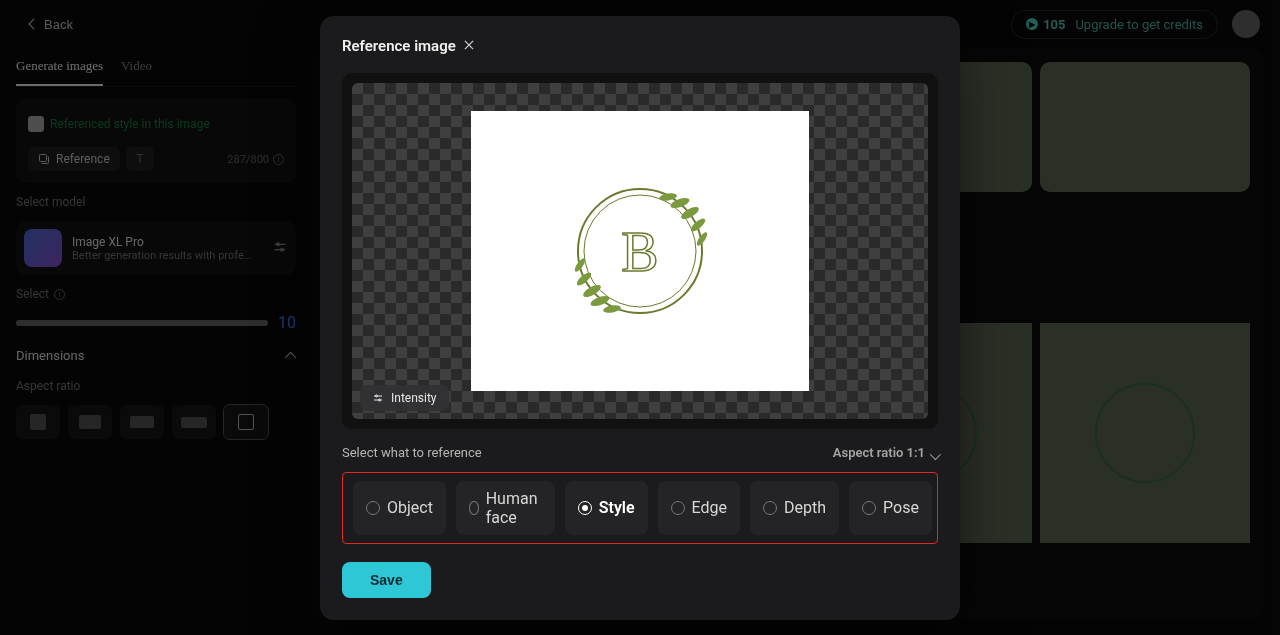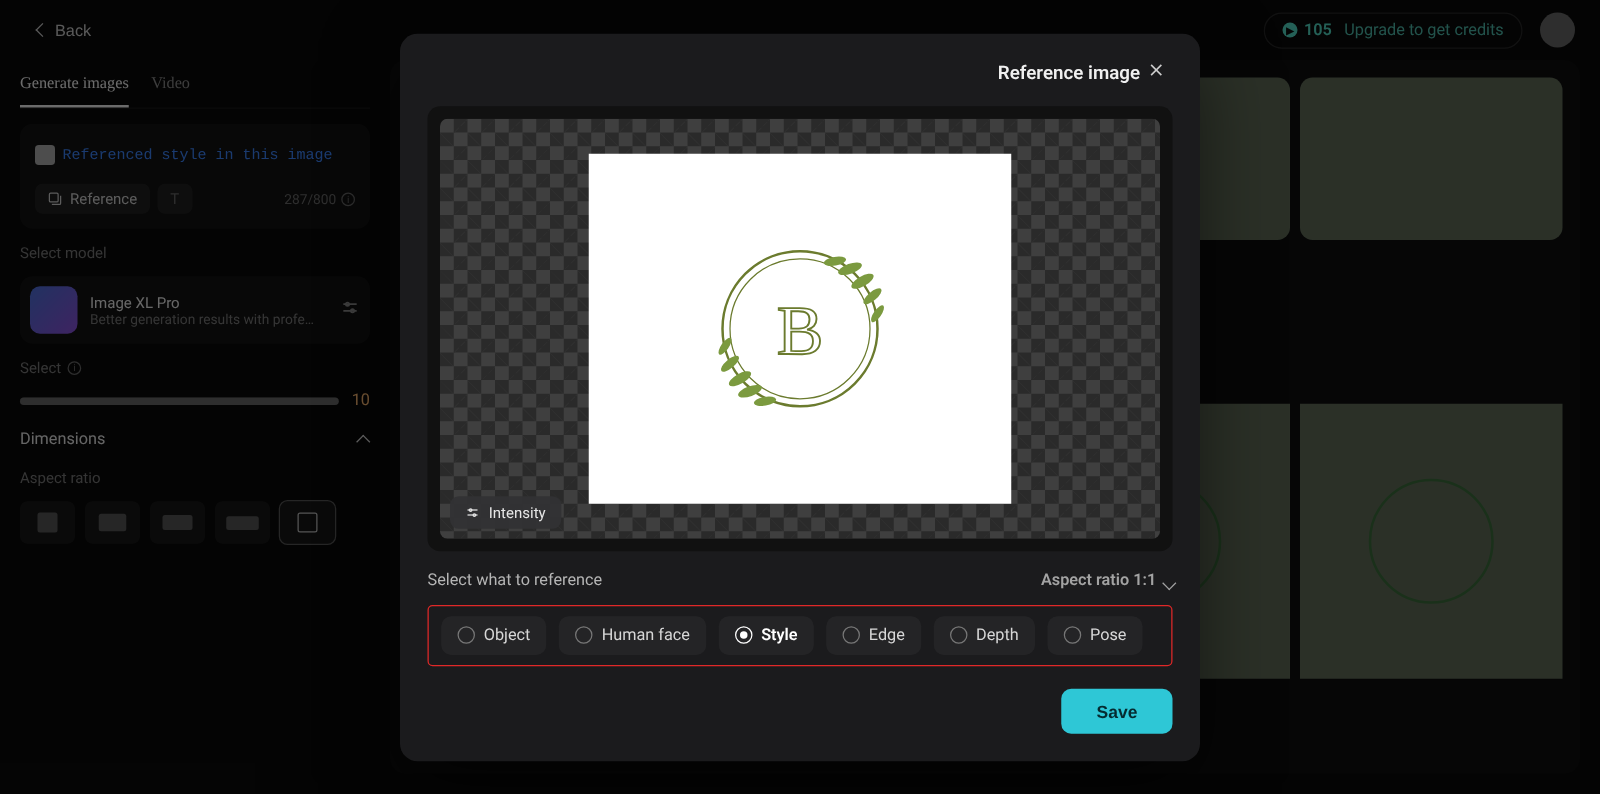--- a/index.html
+++ b/index.html
@@ -73,23 +73,22 @@
 }
 .tab.active { color: #f0f0f0; border-bottom-color: #eee; }
 
 .prompt-card {
   background: rgba(255,255,255,0.04);
   border-radius: 10px;
   padding: 12px;
 }
 .ref-chip {
   display: inline-flex; align-items: center; gap: 6px;
-  color: #3b82f6;
+  color: #15803d;
   font-size: 12px;
-  font-family: Liberation Mono, monospace;
 }
 .ref-chip .thumb { width: 16px; height: 16px; border-radius: 3px; background: #aaa; }
 .prompt-text { color: #999; font-size: 12px; line-height: 1.5; margin-top: 4px; }
 .prompt-footer {
   display: flex; justify-content: space-between; align-items: center;
   margin-top: 10px;
 }
 .ref-btn {
   display: flex; align-items: center; gap: 6px;
   background: rgba(255,255,255,0.06);
@@ -116,21 +115,21 @@
 .model-info .name { color: #e5e5e5; font-size: 12px; }
 .model-info .desc { color: #777; font-size: 11px; }
 .model-settings { margin-left: auto; color: #888; cursor: pointer; }
 
 .quality-row { display: flex; align-items: center; gap: 10px; }
 .slider {
   flex: 1; height: 6px; background: rgba(255,255,255,0.12);
   border-radius: 3px; position: relative;
 }
 .slider-fill { position:absolute; left:0; top:0; bottom:0; width:100%; background:#666; border-radius:3px; }
-.quality-val { color: #fdba74; font-size: 13px; }
+.quality-val { color: #3b82f6; font-size: 16px; }
 
 .aspect-row { display: flex; gap: 8px; }
 .aspect-cell {
   width: 44px; height: 34px; border-radius: 6px;
   background: rgba(255,255,255,0.06);
   display:flex; align-items:center; justify-content:center;
 }
 .aspect-cell.sel { outline: 1px solid #555; }
 .aspect-cell .box { background:#555; border-radius:2px; }
 .aspect-cell:nth-child(1) .box { width:16px; height:16px; }
@@ -187,21 +186,21 @@
   display: flex; align-items:center; justify-content:center;
 }
 .modal {
   width: 640px;
   background: #1b1b1d;
   border-radius: 14px;
   box-shadow: 0 20px 60px rgba(0,0,0,.5);
   padding: 18px 22px 22px 22px;
   display: flex; flex-direction: column;
 }
-.modal-head { display:flex; justify-content:flex-end; align-items:center; margin-bottom:14px; }
+.modal-head { display:flex; justify-content:flex-start; align-items:center; margin-bottom:14px; }
 .modal-title { color:#f0f0f0; font-size:15px; font-weight:600; }
 .close-x { color:#ccc; cursor:pointer; font-size:14px; padding:4px 6px; }
 .preview-box {
   background: #111;
   border-radius: 10px;
   padding: 10px;
   position: relative;
 }
 .checker-stage {
   width: 100%; height: 336px;
@@ -237,33 +236,33 @@
   display:flex; gap:10px; margin-top:12px;
   border: 1.5px solid #e02828;
   border-radius: 4px;
   padding: 8px 10px;
 }
 .ref-opt {
   display:flex; align-items:center; gap:7px;
   background: rgba(255,255,255,0.045);
   padding: 8px 13px;
   border-radius: 8px;
-  color:#d7d7d7; font-size:13px;
+  color:#d7d7d7; font-size:16px;
   cursor:pointer;
 }
 .radio {
   width:14px; height:14px; border-radius:50%;
   border: 1.5px solid #777;
   display:inline-flex; align-items:center; justify-content:center;
 }
 .radio.sel { border-color:#fff; }
 .radio.sel::after { content:""; width:6px; height:6px; border-radius:50%; background:#fff; }
 .ref-opt.sel { color:#fff; font-weight:600; }
 
-.modal-foot { display:flex; justify-content:flex-end; margin-top:18px; }
+.modal-foot { display:flex; justify-content:flex-start; margin-top:18px; }
 .save-btn {
   background: #2ec7d6;
   color: #052b30;
   border:none; border-radius:8px;
   padding: 10px 28px;
   font-size:14px; font-weight:600;
   cursor:pointer;
 }
 
 .chevron { display:inline-block; width:8px; height:8px; border-right:1.5px solid currentColor; border-bottom:1.5px solid currentColor; }

